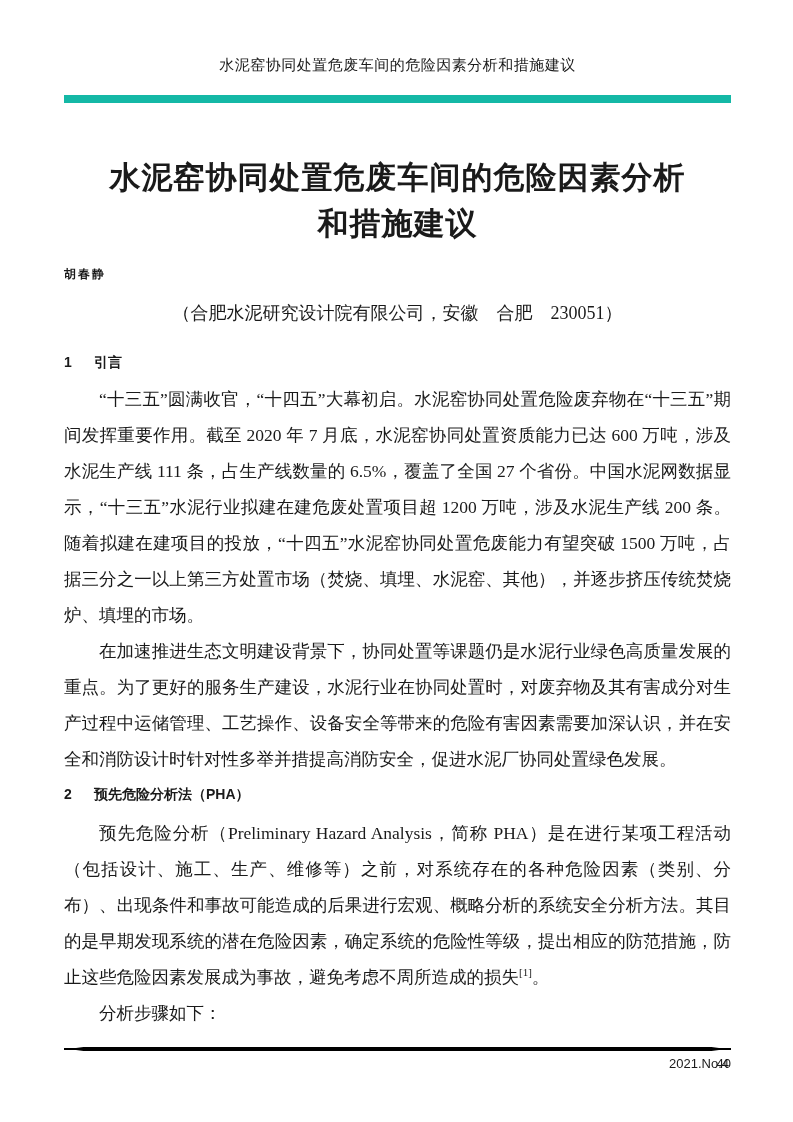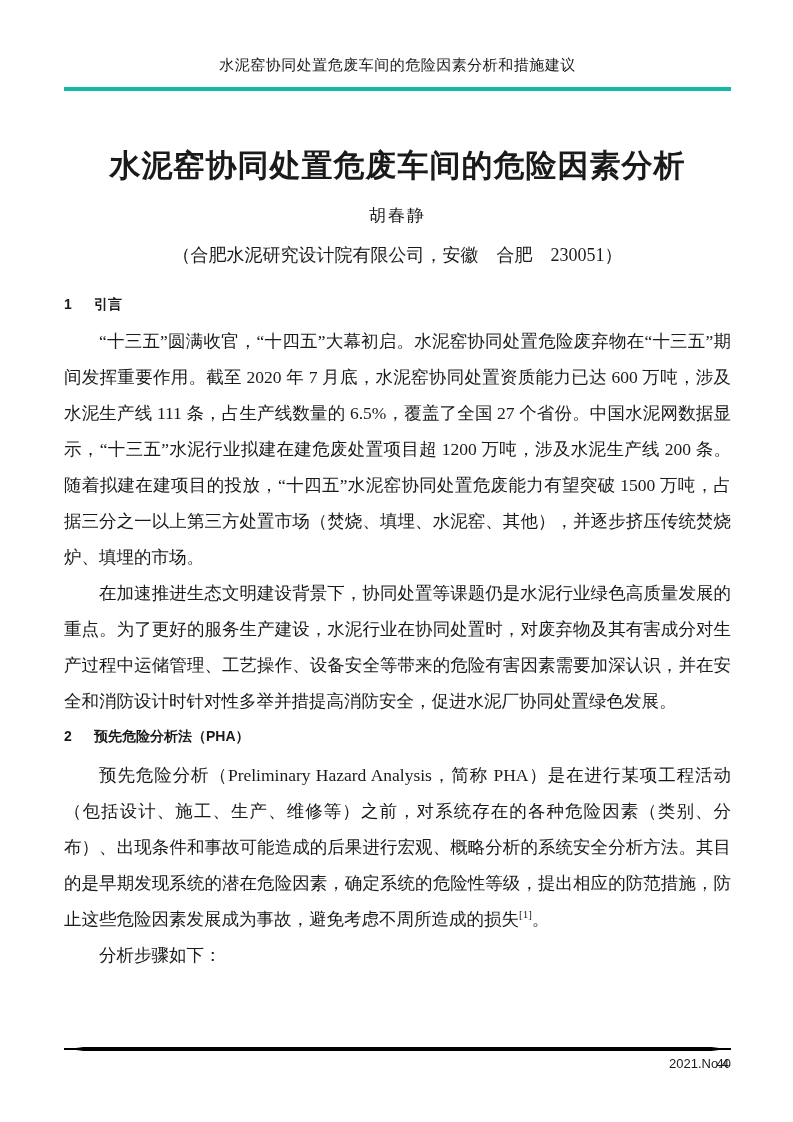--- a/index.html
+++ b/index.html
@@ -23,39 +23,40 @@
     right: 62px;
     top: 0;
   }
   
   .running-header {
     margin-top: 55px;
     text-align: center;
     font-size: 15px;
     line-height: 20px;
     letter-spacing: 0.5px;
-    padding-bottom: 12px;
-    border-bottom: 4px solid #14b8a6;
+    padding-bottom: 20px;
+    border-bottom: 8px solid #14b8a6;
   }
   
   .article-title {
     margin-top: 52px;
     text-align: center;
     font-family: "Liberation Sans", "DejaVu Sans", sans-serif;
     font-weight: bold;
     font-size: 31px;
     line-height: 46px;
     letter-spacing: 1px;
   }
   .author {
     margin-top: 16px;
-    text-align: center;
-    font-size: 17px;
+    text-align: left;
+    font-size: 12px;
     line-height: 22px;
     letter-spacing: 2px;
+    font-weight: bold;
   }
   .affiliation {
     margin-top: 16px;
     text-align: center;
     font-size: 18px;
     line-height: 24px;
   }
   .section-heading {
     font-family: "Liberation Sans", "DejaVu Sans", sans-serif;
     font-weight: bold;
@@ -121,20 +122,21 @@
 
 <div class="page">
   <div class="content">
 
     <div class="running-header">
       <span>水泥窑协同处置危废车间的危险因素分析和措施建议</span>
     </div>
 
     <div class="article-title">
       <div>水泥窑协同处置危废车间的危险因素分析</div>
+      <div>和措施建议</div>
     </div>
 
     <div class="author">胡春静</div>
 
     <div class="affiliation">（合肥水泥研究设计院有限公司，安徽　合肥　230051）</div>
 
     <h2 class="section-heading sh1">
       <span class="sec-num">1</span><span>引言</span>
     </h2>
 

